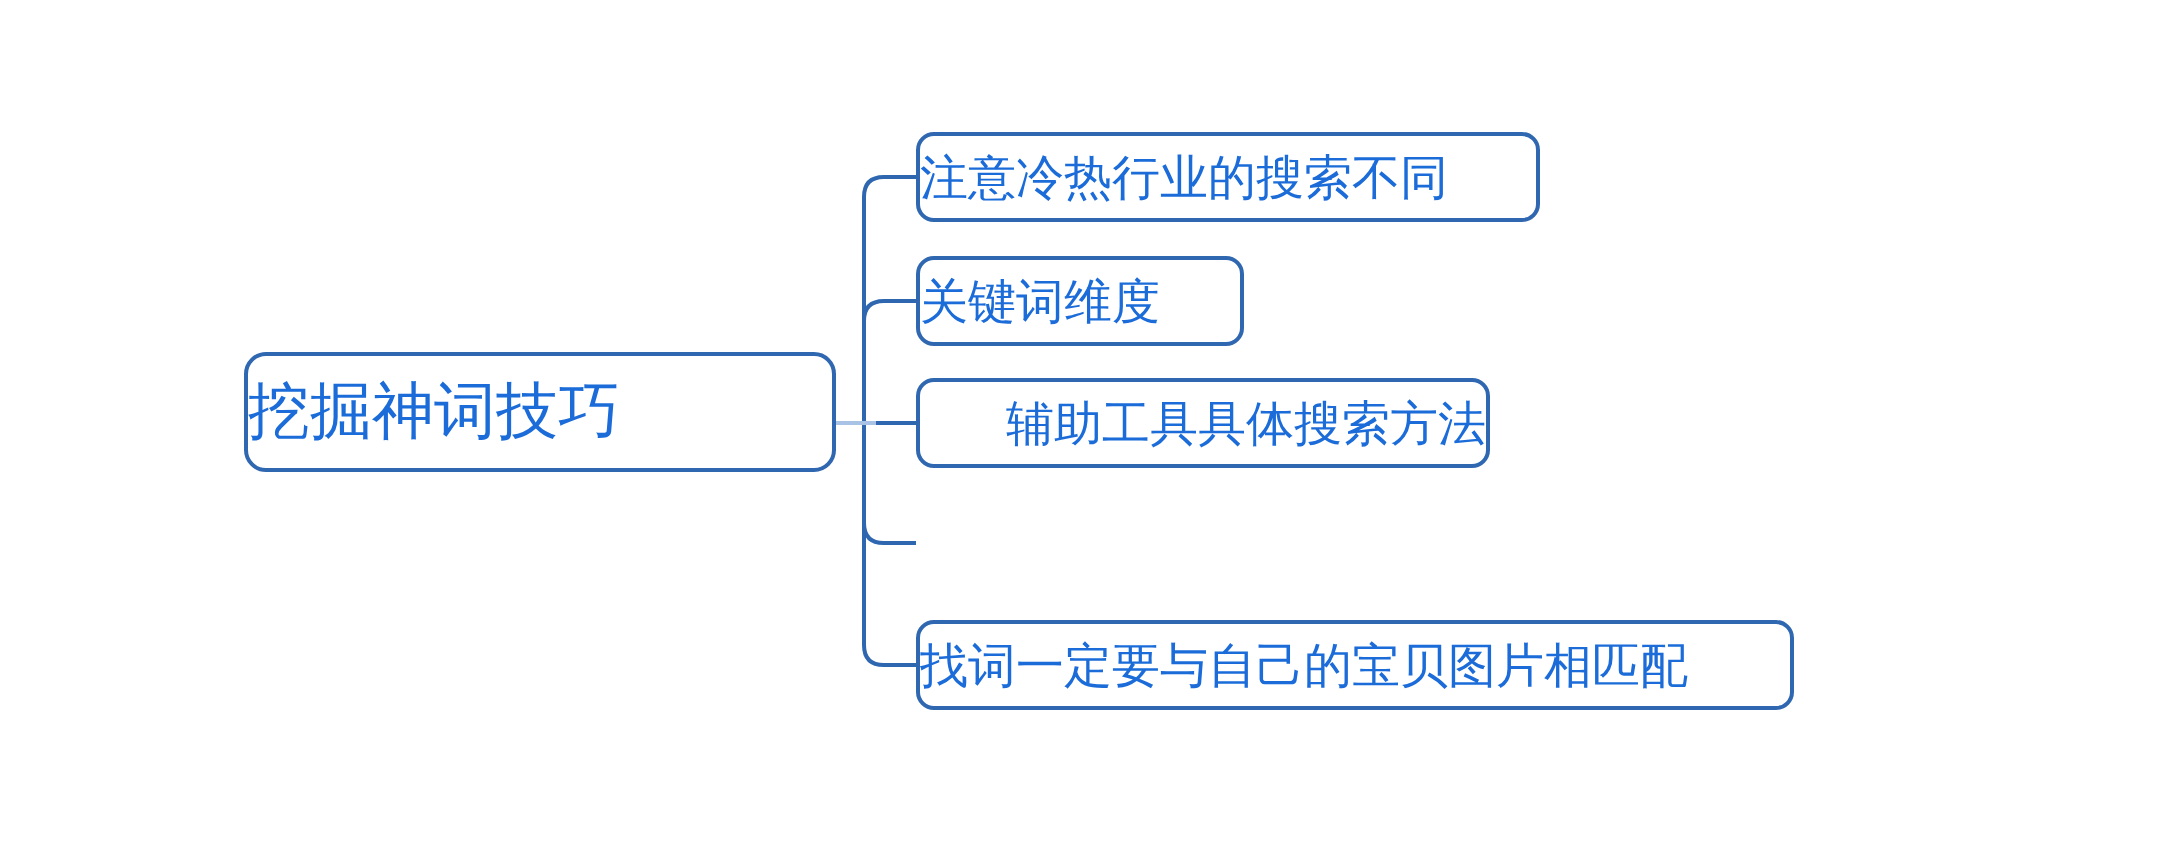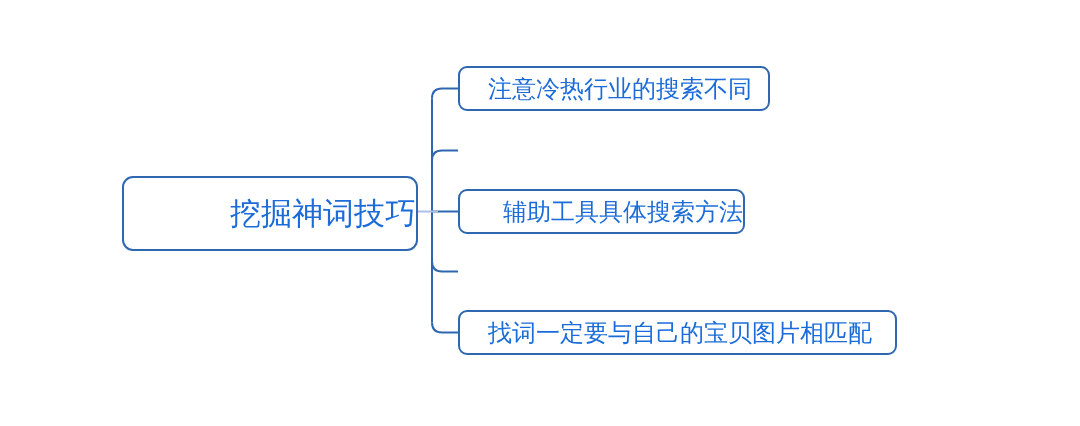--- a/index.html
+++ b/index.html
@@ -41,29 +41,29 @@
     font-family: "Liberation Serif", serif;
     display: flex;
     align-items: center;
     white-space: nowrap;
     cursor: default;
   }
   .node-root {
     left: 122px;
     top: 176px;
     width: 296px;
-    height: 75px;
+    height: 60px;
     border-radius: 11px;
     font-size: 31px;
-    justify-content: flex-end;
+    justify-content: flex-start;
   }
   .node-child {
     border-radius: 9px;
     font-size: 24px;
-    padding-left: 28px;
+    padding-left: 0;
     height: 45px;
   }
   .node-child-0 { left: 458px; top: 66px;  width: 312px; }
   .node-child-1 { left: 458px; top: 128px; width: 164px; }
   .node-child-2 { left: 458px; top: 189px; width: 287px; justify-content: flex-end; }
   .node-child-3 { left: 458px; top: 249px; width: 287px; }
   .node-child-4 { left: 458px; top: 310px; width: 439px; align-items: center; }
   .node-label {
     display: inline-block;
   }
@@ -91,20 +91,23 @@
   </svg>
 
   <div class="node node-root">
     <span class="node-label">挖掘神词技巧</span>
   </div>
 
   <div class="node node-child node-child-0">
     <span class="node-label">注意冷热行业的搜索不同</span>
   </div>
 
+  <div class="node node-child node-child-1">
+    <span class="node-label">关键词维度</span>
+  </div>
 
   <div class="node node-child node-child-2">
     <span class="node-label">辅助工具具体搜索方法</span>
   </div>
 
 
   <div class="node node-child node-child-4">
     <span class="node-label">找词一定要与自己的宝贝图片相匹配</span>
   </div>
 

